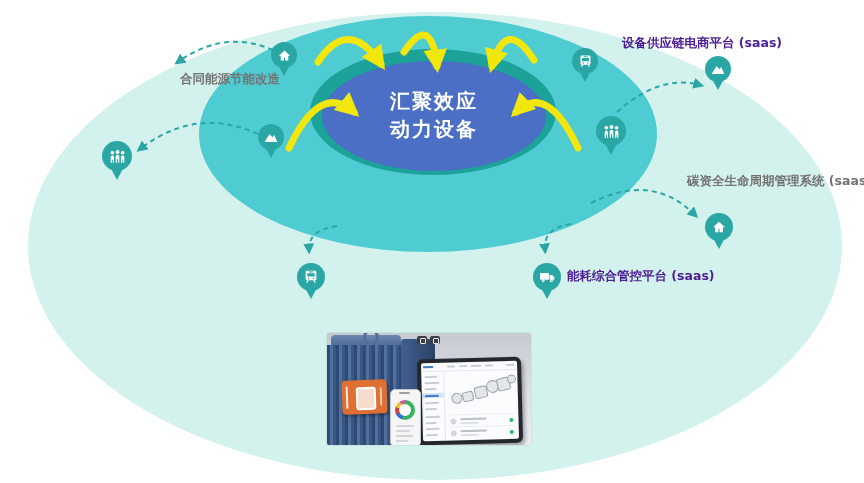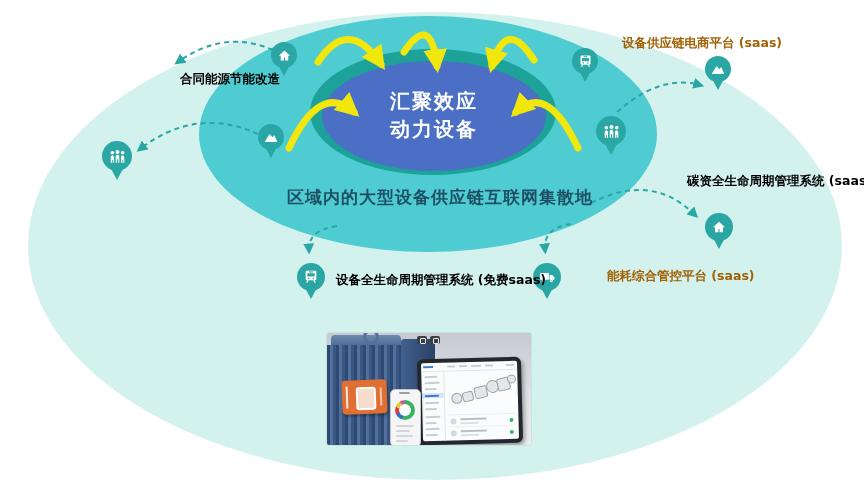--- a/index.html
+++ b/index.html
@@ -3,22 +3,22 @@
 <meta charset="utf-8">
 <style>
   html,body{margin:0;padding:0;background:#ffffff;}
   #stage{
     position:relative;width:864px;height:483px;overflow:hidden;background:#ffffff;
     font-family:"DejaVu Sans","Liberation Sans",sans-serif;
   }
   #stage svg.layer{position:absolute;left:0;top:0;}
   
   .lbl{position:absolute;font-weight:bold;font-size:12.5px;white-space:nowrap;z-index:30;}
-  .lbl.green{color:#000000;}
-  .lbl.red{color:#a16207;}
+  .lbl.green{color:#737373;}
+  .lbl.red{color:#4c1d95;}
   .headline{
     position:absolute;left:440px;top:186px;transform:translateX(-50%);
     font-size:17px;font-weight:bold;color:#1d4e63;white-space:nowrap;z-index:25;letter-spacing:1px;
   }
   .center-text{
     position:absolute;left:434px;top:87px;transform:translateX(-50%);
     color:#ffffff;font-size:20px;font-weight:bold;text-align:center;line-height:28px;
     z-index:22;white-space:nowrap;letter-spacing:2px;
   }
   
@@ -138,21 +138,20 @@
       <path d="M 337,226 Q 308,230 309,250" marker-end="url(#thead)"></path>
       <path d="M 571,224 Q 543,228 545,250" marker-end="url(#thead)"></path>
     </g>
   </svg>
 
   <div class="center-text">
     <div>汇聚效应</div>
     <div>动力设备</div>
   </div>
 
-  <div class="headline">区域内的大型设备供应链互联网集散地</div>
 
   <div class="pin" style="left:271px;top:42px;">
     <div class="head">
       <svg width="15" height="15" viewBox="0 0 24 24">
           <path d="M12 4 3 12.5h3V20h5.2v-5h1.6v5H18v-7.5h3z" fill="#fff"></path>
         </svg>
     </div>
       <div class="tail"></div>
   </div>
 
@@ -249,22 +248,21 @@
         <circle cx="6" cy="16.6" r="0.8" fill="#2aa7a4"></circle>
           <circle cx="17.5" cy="16.6" r="0.8" fill="#2aa7a4"></circle>
       </svg>
     </div>
       <div class="tail"></div>
   </div>
 
   <div class="lbl green" style="left:180px;top:71px;">合同能源节能改造</div>
   <div class="lbl red" style="left:622px;top:35px;">设备供应链电商平台 (saas)</div>
   <div class="lbl green" style="left:687px;top:173px;">碳资全生命周期管理系统 (saas)</div>
-  <div class="lbl green" style="left:336px;top:272px;">设备全生命周期管理系统 (免费saas)</div>
-  <div class="lbl red" style="left:567px;top:268px;margin-left:40px;">能耗综合管控平台 (saas)</div>
+  <div class="lbl red" style="left:567px;top:268px;">能耗综合管控平台 (saas)</div>
 
   <div class="photo">
     <div class="motor-cap"></div>
     <div class="motor-eye"></div>
     <div class="motor-fins"></div>
     <div class="motor-end"></div>
     <div class="hud">
       <span class="chip"></span>
       <span class="chip"></span>
     </div>

